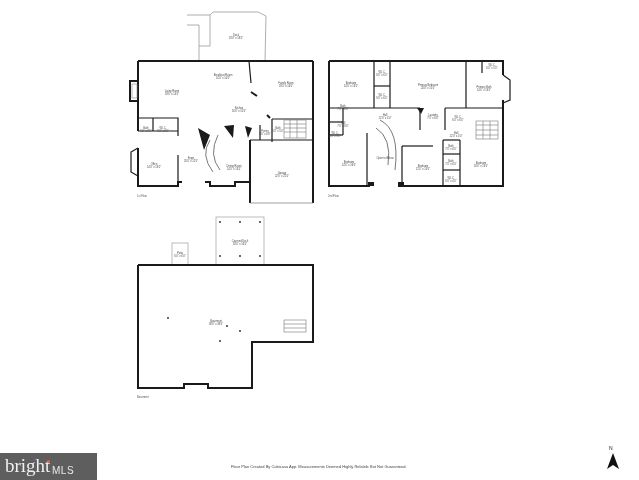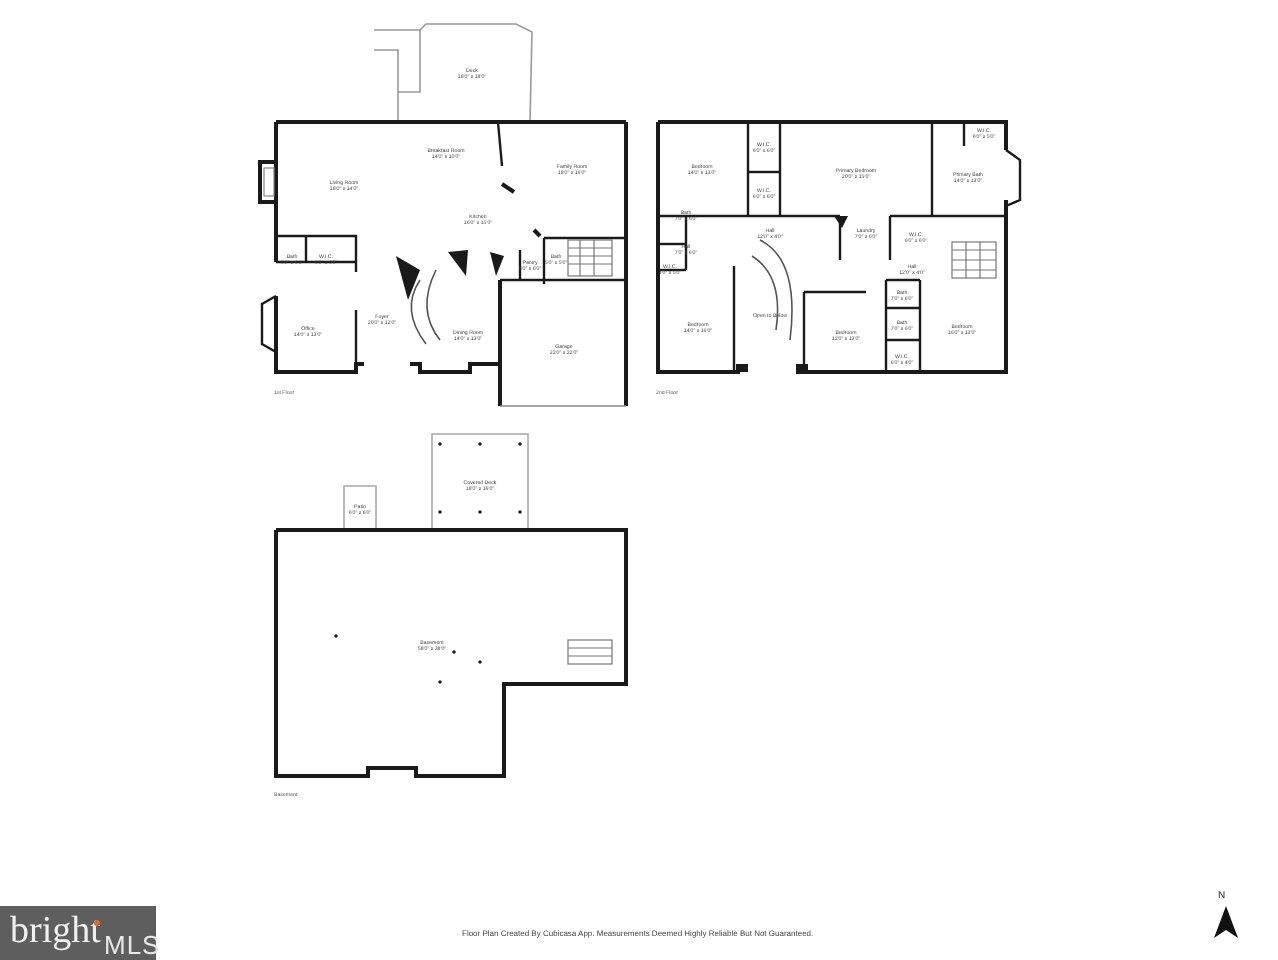--- a/index.html
+++ b/index.html
@@ -1,23 +1,23 @@
 <!DOCTYPE html>
 <html><head>
 <meta charset="utf-8">
 <style>
   html, body { margin:0; padding:0; }
   body { width:639px; height:480px; background:#ffffff; position:relative; overflow:hidden; font-family:"Liberation Sans", sans-serif; }
   .room-label { position:absolute; font-size:2.6px; line-height:3px; color:#444; text-align:center; white-space:nowrap; transform:translate(-50%,-50%); }
   .room-label .dim { display:block; }
   .floor-title { position:absolute; font-size:2.6px; color:#555; white-space:nowrap; }
   svg { position:absolute; left:0; top:0; }
-  .logo { position:absolute; left:0; top:453px; width:78px; height:27px; background:#5e5e5e; }
+  .logo { position:absolute; left:0; top:453px; width:97px; height:27px; background:#5e5e5e; }
   .logo-bright { position:absolute; left:5px; top:2px; font-family:"Liberation Serif", serif; font-size:19px; color:#f0f0f0; letter-spacing:0px; }
-  .logo-mls { position:absolute; left:52px; top:12px; font-size:13px; color:#e8e8e8; letter-spacing:0.5px; }
+  .logo-mls { position:absolute; left:52px; top:12px; font-size:10px; color:#e8e8e8; letter-spacing:0.5px; }
   .logo-dot { position:absolute; left:47px; top:7px; width:3px; height:3px; border-radius:50%; background:#e0643a; }
   .footer-note { position:absolute; left:231px; top:464px; font-size:4px; color:#444; white-space:nowrap; }
   .north-label { position:absolute; left:609px; top:445px; font-size:5px; color:#222; }
 </style>
 </head>
 <body>
 
 <svg width="639" height="480" viewBox="0 0 639 480">
 
   <g fill="none" stroke="#1a1a1a">

